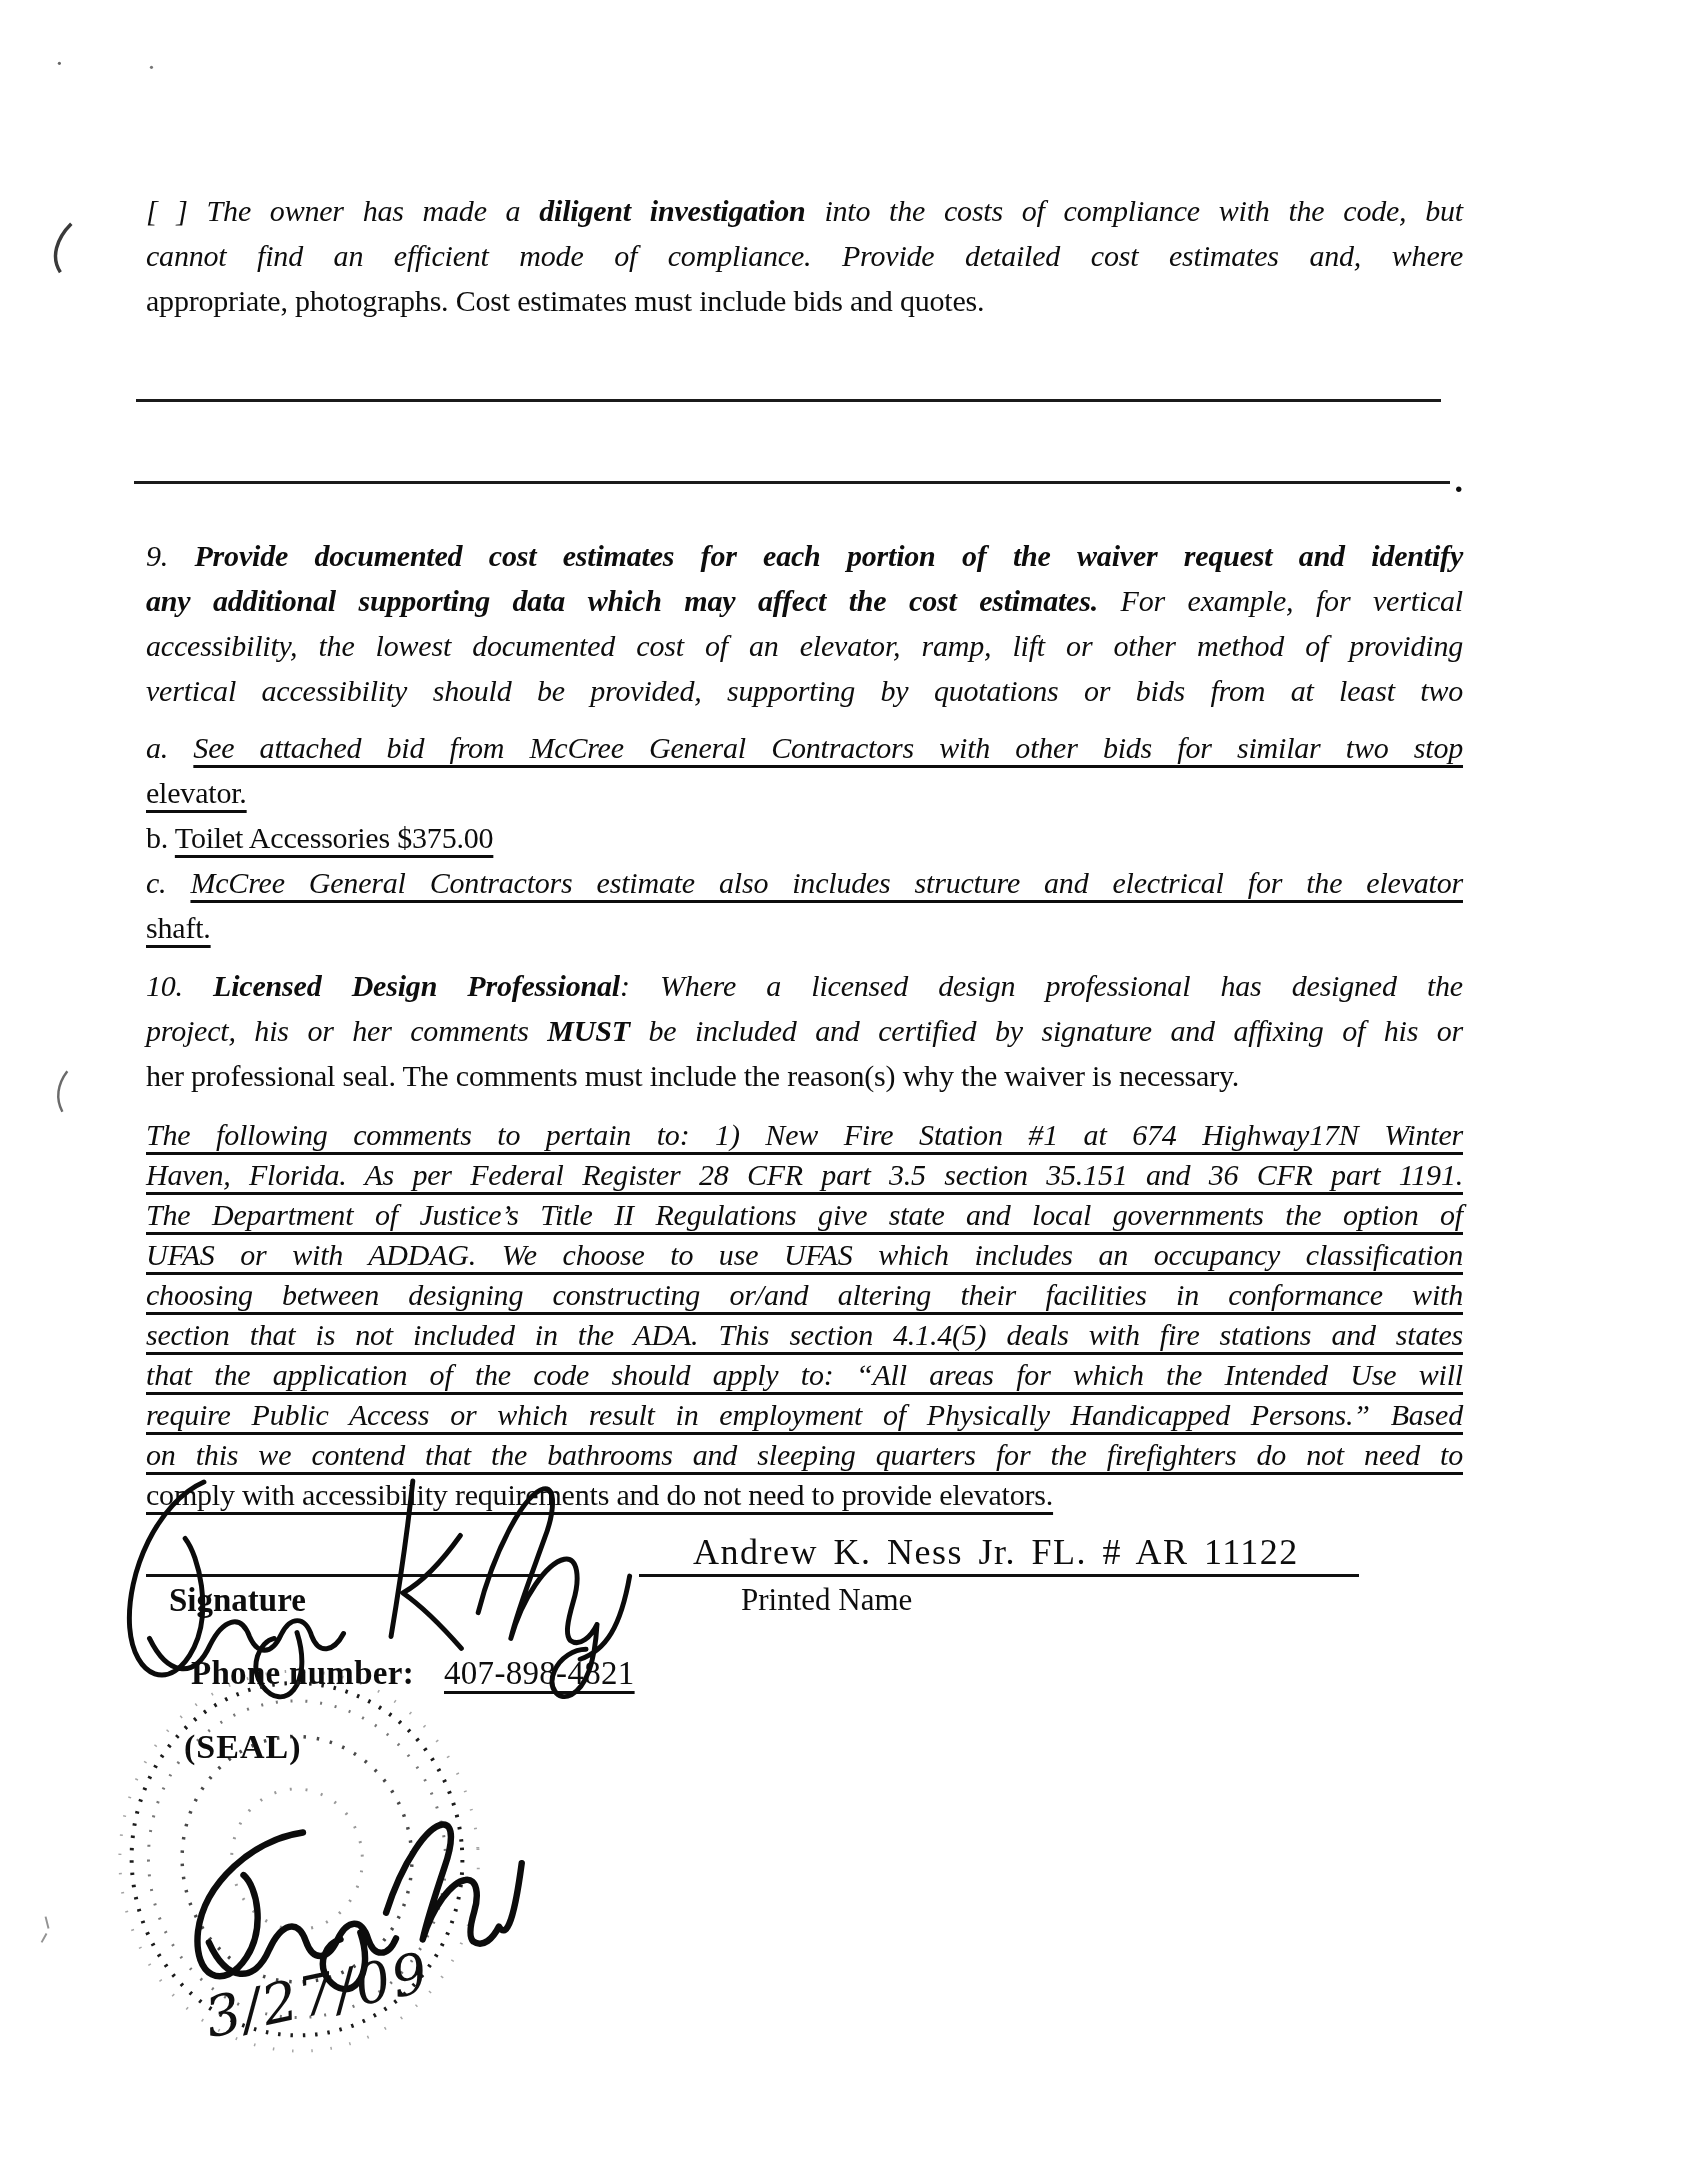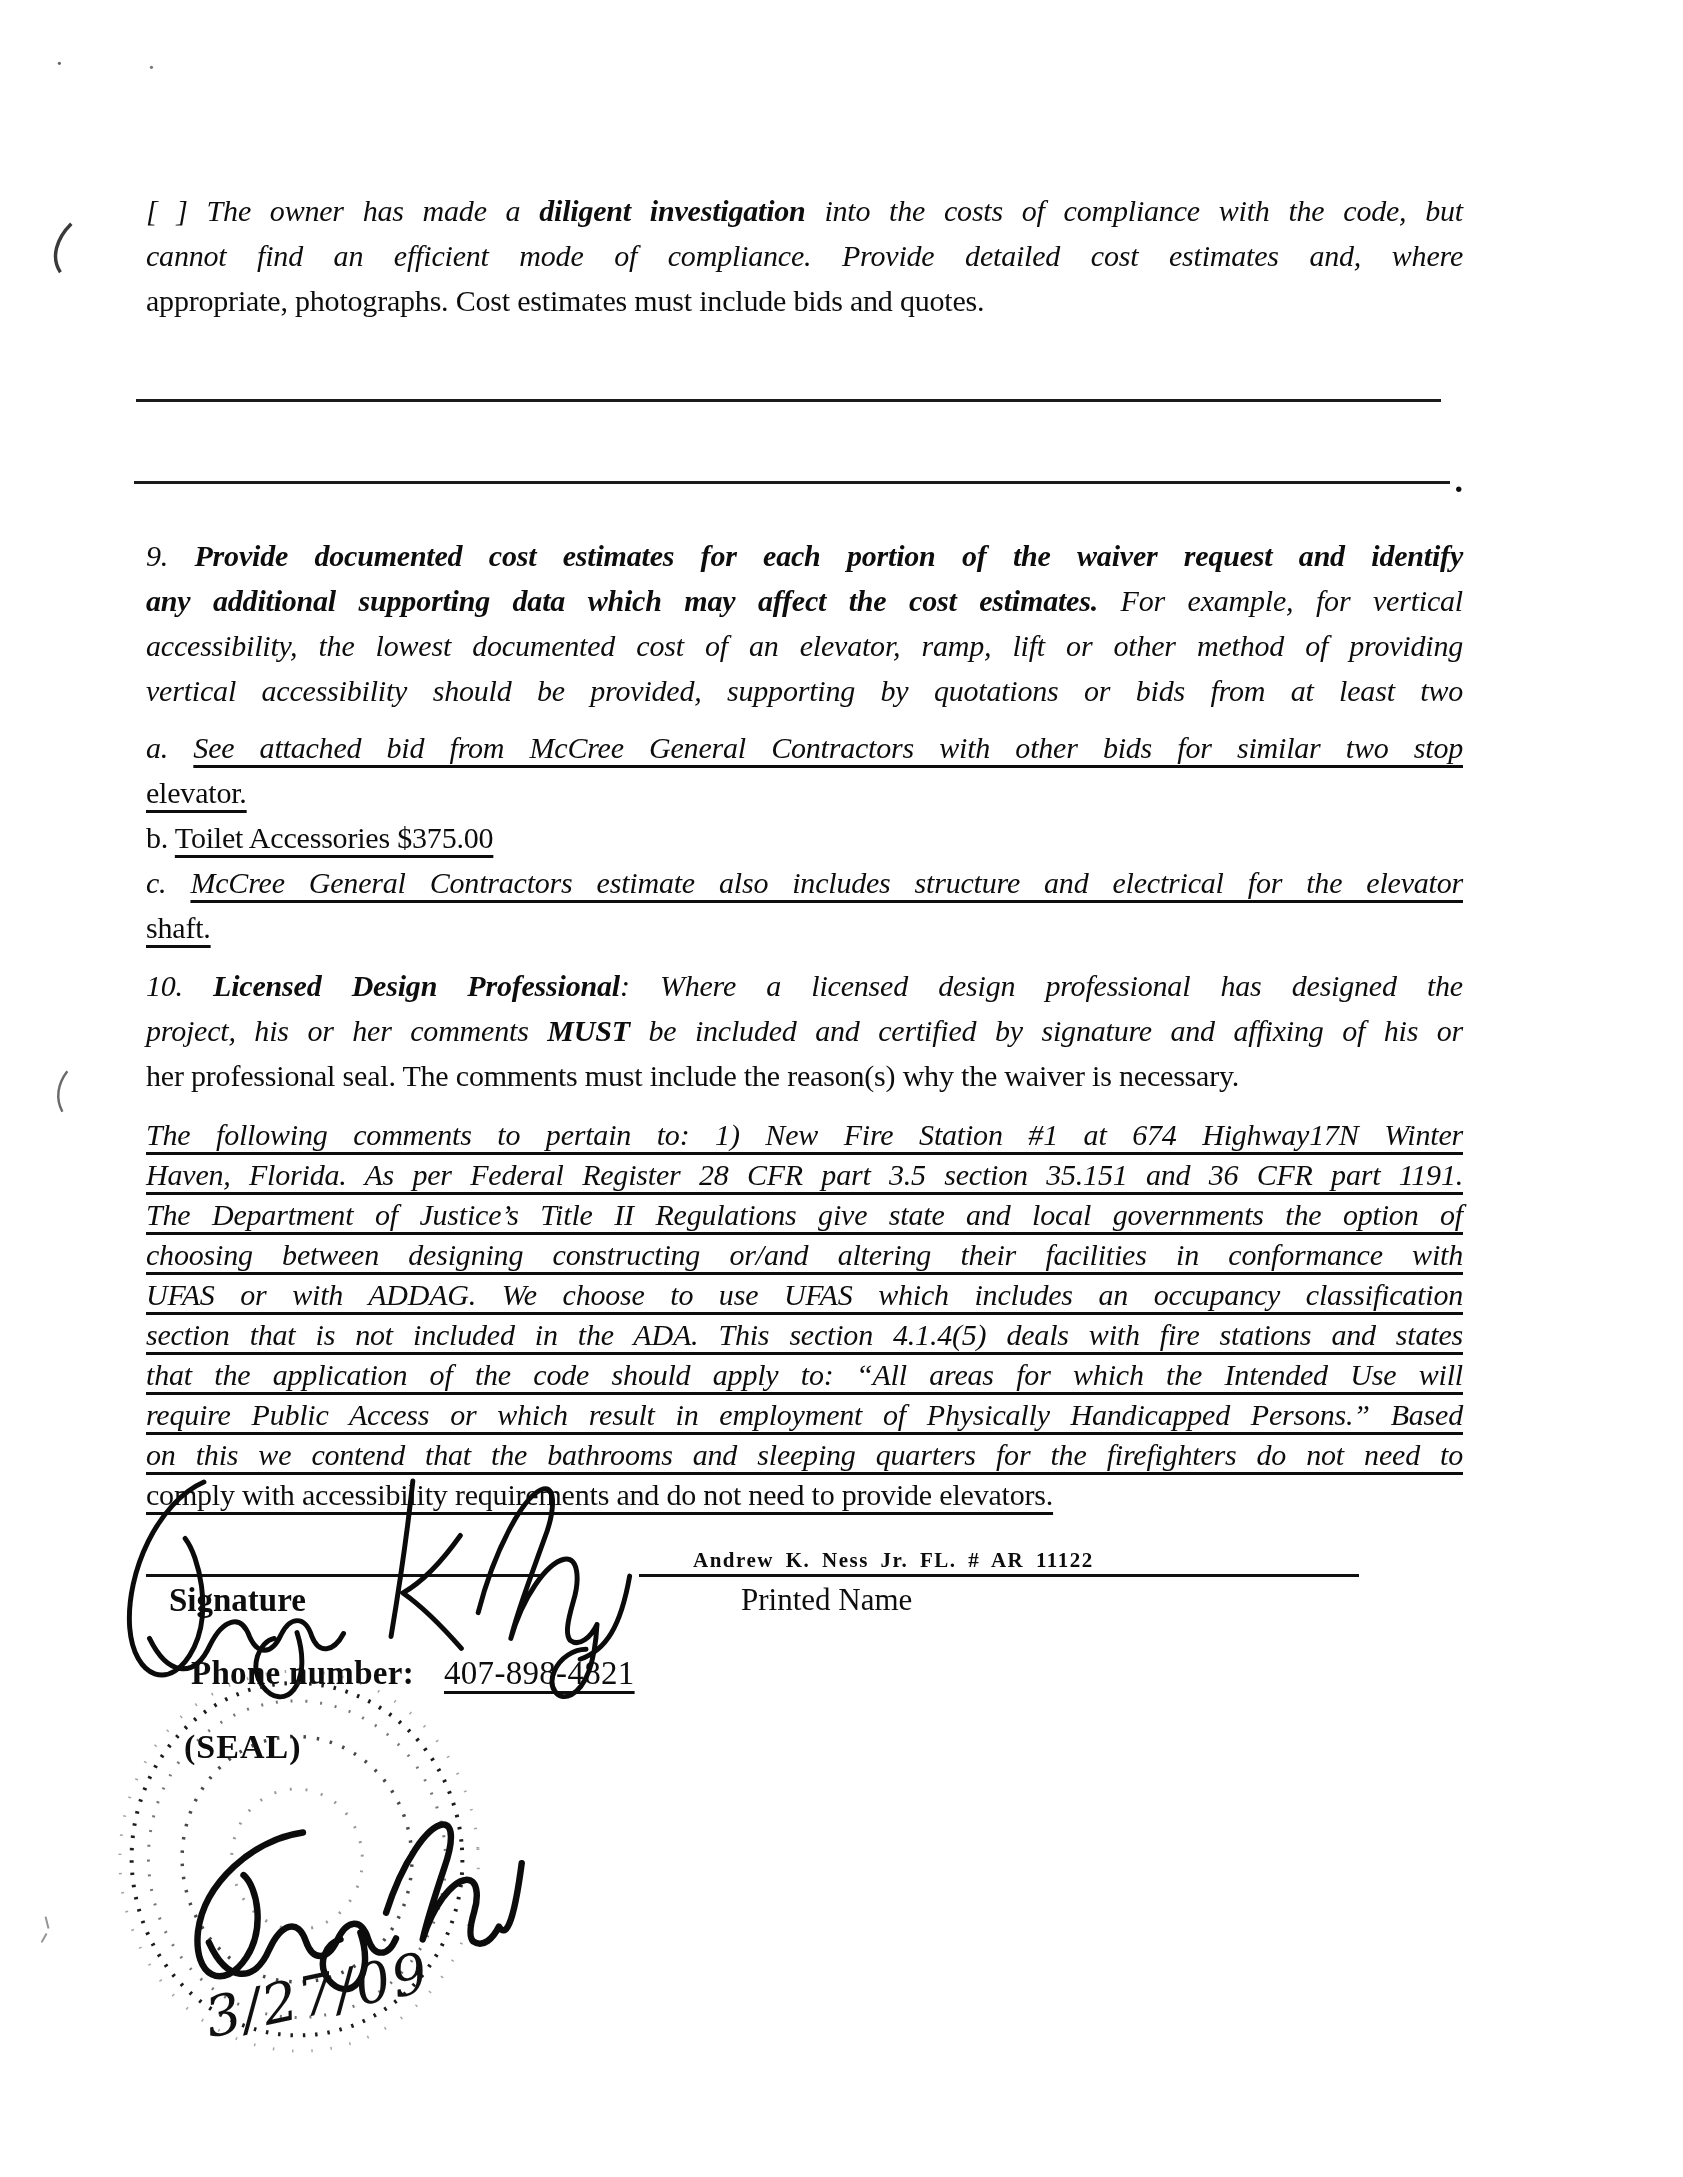--- a/index.html
+++ b/index.html
@@ -24,21 +24,21 @@
 
   .s9{margin-top:49px;}
   .itemswrap{margin-top:12px;}
   .s10{margin-top:13px;}
   .comments{margin-top:17px;}
 
   .sigrow{display:flex;align-items:flex-end;margin-top:18px;height:44px;}
   .sigline{width:398px;height:100%;border-bottom:3px solid #101010;}
   .pnline{width:720px;margin-left:95px;height:100%;border-bottom:3px solid #101010;
           display:flex;align-items:flex-end;padding-left:54px;box-sizing:border-box;}
-  .pntext{font-size:21px;letter-spacing:1.5px;word-spacing:5px;padding-bottom:1px;white-space:nowrap;font-weight:bold;}
+  .pntext{font-size:36px;letter-spacing:1.5px;word-spacing:5px;padding-bottom:1px;white-space:nowrap;}
   .labrow{display:flex;}
   .siglab{width:398px;padding-left:23px;box-sizing:border-box;font-weight:bold;font-size:33px;line-height:46px;}
   .pnlab{margin-left:95px;padding-left:102px;font-weight:normal;font-size:31px;line-height:46px;}
 
   .phonerow{margin-top:28px;padding-left:45px;font-size:33px;line-height:44px;letter-spacing:0.3px;}
   .phonelab{font-weight:bold;}
   .phoneval{margin-left:30px;text-decoration:underline;text-decoration-thickness:2.5px;text-underline-offset:7px;}
   .seallab{margin-top:30px;padding-left:38px;font-weight:bold;font-size:34px;letter-spacing:1px;line-height:44px;}
 
   .overlay{position:absolute;left:0;top:0;pointer-events:none;}
@@ -85,22 +85,22 @@
     <div class="para s10">
         <div class="tline just"><span>10. </span><span class="bd">Licensed Design Professional</span><span>: Where a licensed design professional has designed the</span></div>
         <div class="tline just"><span>project, his or her comments </span><span class="bd">MUST</span><span> be included and certified by signature and affixing of his or</span></div>
         <div class="tline"><span>her professional seal. The comments must include the reason(s) why the waiver is necessary.</span></div>
       </div>
 
     <div class="para comments">
         <div class="tline just"><span class="ul">The following comments to pertain to: 1) New Fire Station #1 at 674 Highway17N Winter</span></div>
         <div class="tline just"><span class="ul">Haven, Florida. As per Federal Register 28 CFR part 3.5 section 35.151 and 36 CFR part 1191.</span></div>
         <div class="tline just"><span class="ul">The Department of Justice’s Title II Regulations give state and local governments the option of</span></div>
+        <div class="tline just"><span class="ul">UFAS or with ADDAG. We choose to use UFAS which includes an occupancy classification</span></div>
         <div class="tline just"><span class="ul">choosing between designing constructing or/and altering their facilities in conformance with</span></div>
-        <div class="tline just"><span class="ul">UFAS or with ADDAG. We choose to use UFAS which includes an occupancy classification</span></div>
         <div class="tline just"><span class="ul">section that is not included in the ADA. This section 4.1.4(5) deals with fire stations and states</span></div>
         <div class="tline just"><span class="ul">that the application of the code should apply to: “All areas for which the Intended Use will</span></div>
         <div class="tline just"><span class="ul">require Public Access or which result in employment of Physically Handicapped Persons.” Based</span></div>
         <div class="tline just"><span class="ul">on this we contend that the bathrooms and sleeping quarters for the firefighters do not need to</span></div>
         <div class="tline"><span class="ul">comply with accessibility requirements and do not need to provide elevators.</span></div>
       </div>
 
     <div class="sigrow">
       <div class="sigline"></div>
       <div class="pnline">

